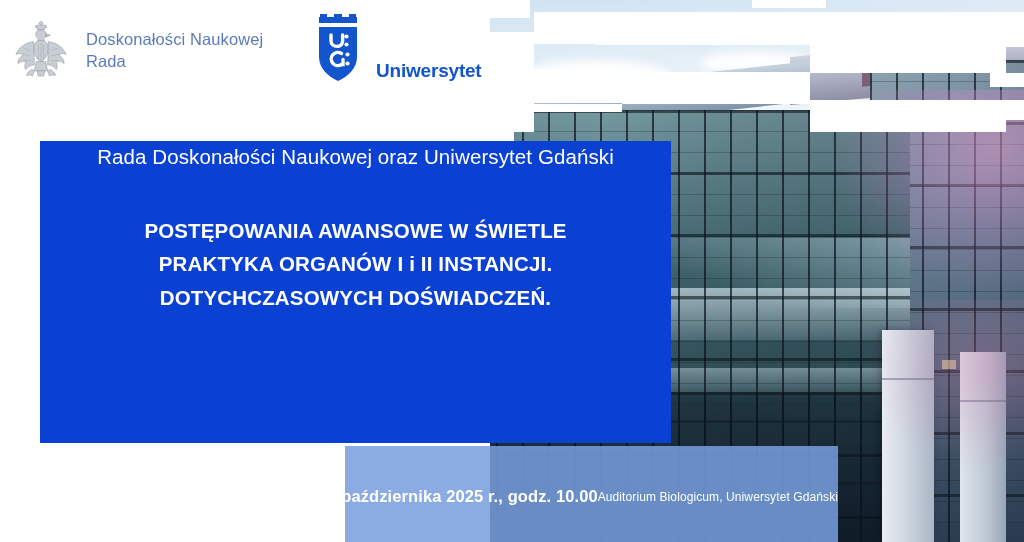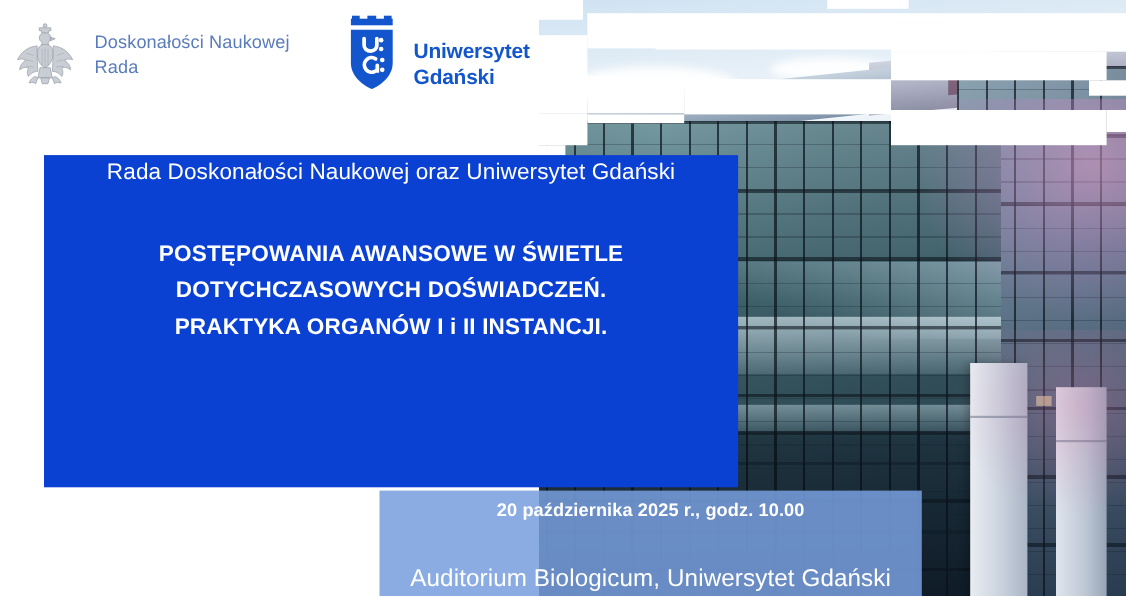--- a/index.html
+++ b/index.html
@@ -136,26 +136,25 @@
   .title-block { margin-top:42px; text-align:center; }
   .title-line {
     display:block; color:#ffffff; font-size:20.5px; font-weight:bold;
     line-height:1.62; letter-spacing:.15px; white-space:nowrap;
   }
 
   
   .info-panel {
     position:absolute; left:345px; top:446px; width:493px; height:96px;
     background:rgba(120,158,222,.86);
-    display:flex; flex-direction:column; align-items:center; justify-content:space-between;
+    display:flex; flex-direction:row; align-items:center; justify-content:flex-end;
     padding-top:6px;
-    gap:16px;
   }
   .info-date { color:#ffffff; font-size:16.5px; font-weight:bold; line-height:1.55; letter-spacing:.1px; white-space:nowrap; }
-  .info-line { color:#ffffff; font-size:22px; font-weight:400; line-height:1.5; letter-spacing:.1px; white-space:nowrap; }
+  .info-line { color:#ffffff; font-size:12px; font-weight:400; line-height:1.5; letter-spacing:.1px; white-space:nowrap; }
 </style>
 </head>
 <body>
 
 <div id="poster">
 
   <div class="photo-wrap">
     <div class="photo">
       <div class="sky"></div>
       <div class="cloud" style="left:30px;  top:60px;  width:150px; height:34px;"></div>
@@ -285,33 +284,32 @@
 
           <g fill="none" stroke="#ffffff" stroke-width="3.4" stroke-linecap="round">
             <path d="M29.5 39.5 a6.6 6.6 0 1 0 0 11 h1.5 v-5"></path>
           </g>
           <circle cx="35.5" cy="40.5" r="2.1" fill="#ffffff"></circle>
           <circle cx="35.5" cy="49.5" r="2.1" fill="#ffffff"></circle>
         </svg>
       </span>
       <span class="ug-text">
         <span class="intro-line">Uniwersytet</span>
-        <span class="intro-line">Gdański</span>
       </span>
     </div>
   </div>
 
   <div class="blue-panel">
     <div class="intro">
       <span class="intro-line">Rada Doskonałości Naukowej oraz Uniwersytet Gdański</span>
     </div>
     <div class="title-block">
       <span class="title-line">POSTĘPOWANIA AWANSOWE W ŚWIETLE</span>
+      <span class="title-line">PRAKTYKA ORGANÓW I i II INSTANCJI.</span>
       <span class="title-line">DOTYCHCZASOWYCH DOŚWIADCZEŃ.</span>
-      <span class="title-line">PRAKTYKA ORGANÓW I i II INSTANCJI.</span>
     </div>
   </div>
 
   <div class="info-panel">
     <div class="info-date">20 października 2025 r., godz. 10.00</div>
     <div class="info-line">Auditorium Biologicum, Uniwersytet Gdański</div>
   </div>
 
 </div>
 

